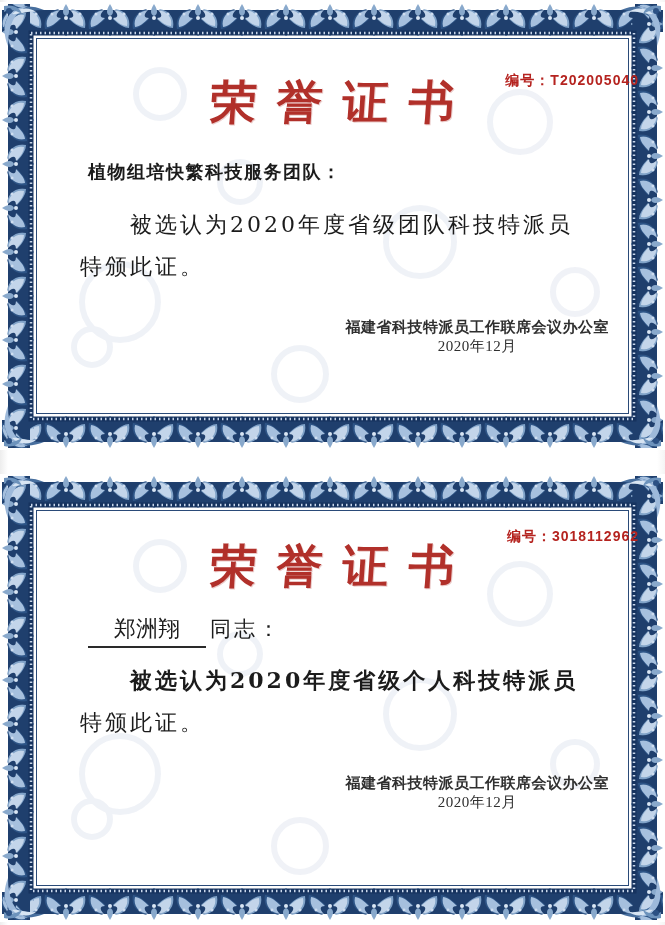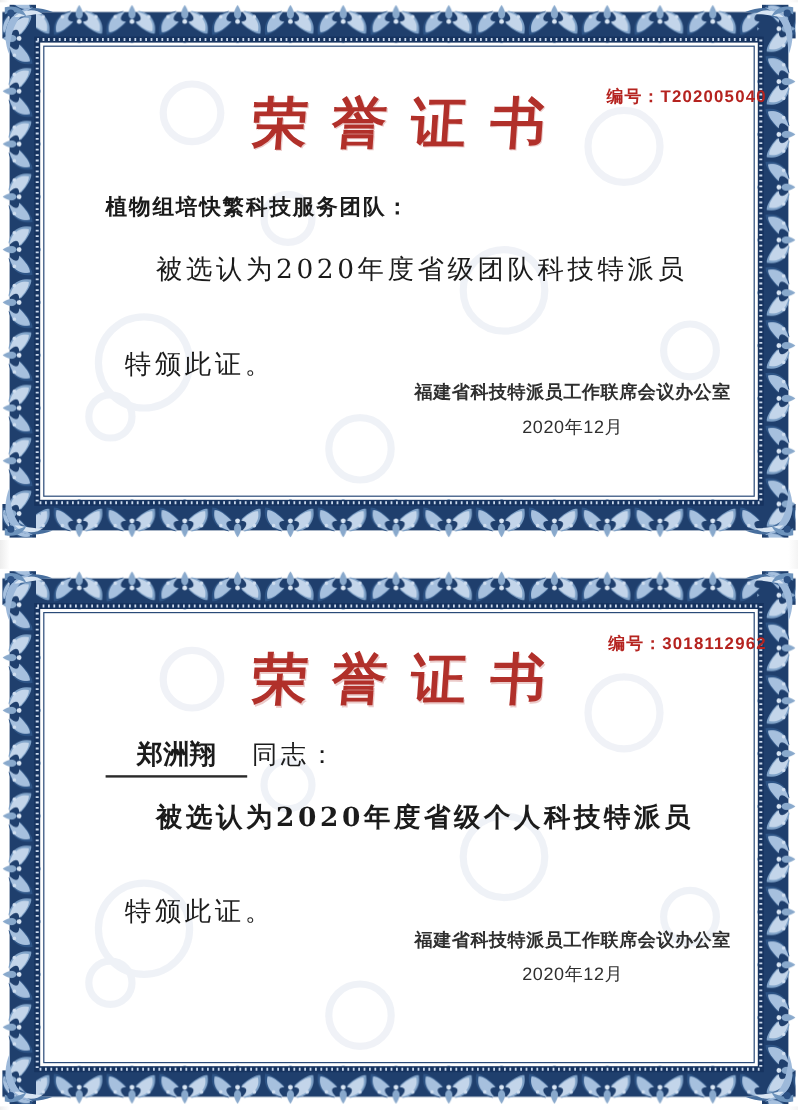--- a/index.html
+++ b/index.html
@@ -69,55 +69,55 @@
   }
   .recipient{
     font-size:18px;
     font-weight:bold;
     letter-spacing:1.5px;
     font-family:"Liberation Sans", sans-serif;
   }
   .recipient-name{
     display:inline-block;
     font-size:22px;
-    font-weight:bold;
+    font-weight:normal;
     padding:0 26px 2px 26px;
     border-bottom:2px solid #2a2a2a;
     font-family:"Liberation Sans", sans-serif;
   }
   .recipient-suffix{
     font-size:21px;
     margin-left:4px;
     letter-spacing:3px;
     font-family:"DejaVu Serif", serif;
   }
   .body-line{
     position:absolute;
     font-family:"DejaVu Serif", serif;
     font-size:22px;
     letter-spacing:3px;
     color:var(--text-dark,#1b1b1b);
   }
   .body-1{left:130px; top:208px;}
-  .body-2{left:104px;  top:250px;margin-top:37px;}
+  .body-2{left:80px;  top:250px;}
   .sign-block{
     position:absolute;
     right:56px; top:316px;
     text-align:center;
     color:#2f2f2f;
   }
   .issuer{
     font-size:15px;
     font-weight:600;
     letter-spacing:0.5px;
   }
   .sign-date{
-    margin-top:10px;
     font-size:15px;
     letter-spacing:0.5px;
+    font-family:Liberation Serif, serif;
   }
   
   .cert--b .serial{top:54px;}
   .cert--b .title{top:62px;}
   .cert--b .recipient-row{top:140px;}
   .cert--b .body-1{top:192px;font-weight:bold;}
   .cert--b .body-2{top:234px;}
   .cert--b .sign-block{top:300px;}
 </style>
 </head>

